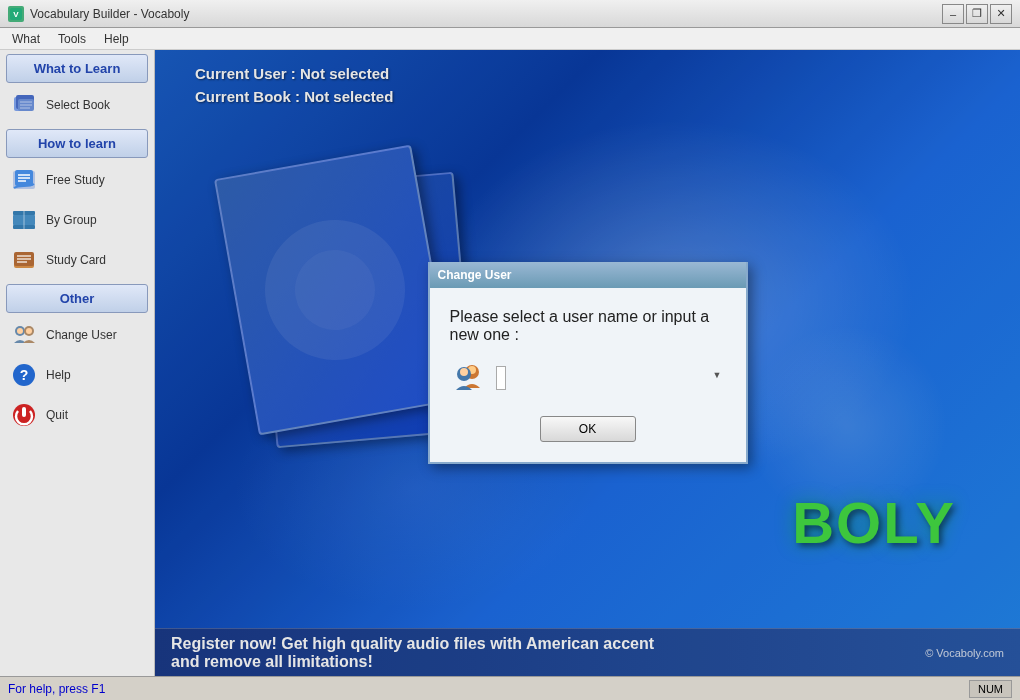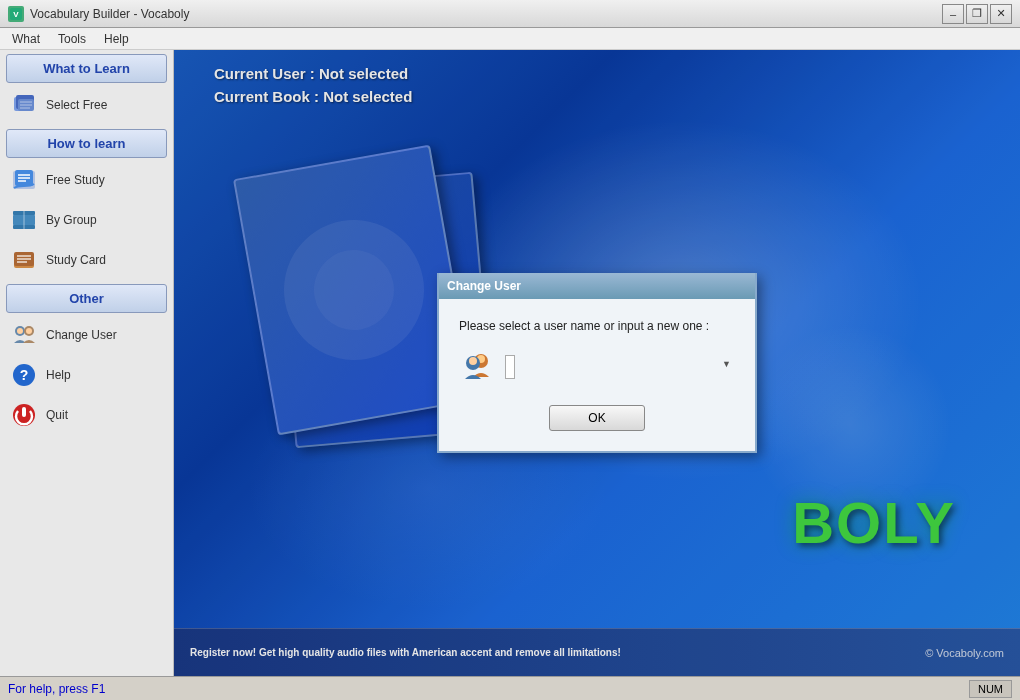--- a/index.html
+++ b/index.html
@@ -42,21 +42,21 @@
     }
 
     
     #main-layout {
       display: flex;
       height: calc(700px - 28px - 22px - 24px);
     }
 
     
     #sidebar {
-      width: 174px;
+      width: 155px;
       background: #e8e8e8;
       border-right: 1px solid #bbb;
       display: flex;
       flex-direction: column;
       flex-shrink: 0;
     }
 
     .sidebar-section-btn {
       background: linear-gradient(to bottom, #e0e8f8, #c0d0e8);
       border: 1px solid #8899bb;
@@ -159,21 +159,21 @@
       left: 0;
       right: 0;
       height: 48px;
       background: linear-gradient(to right, #1a3a8a, #2a5aaa);
       display: flex;
       align-items: center;
       justify-content: space-between;
       padding: 0 16px;
       border-top: 1px solid rgba(255,255,255,0.2);
     }
-    #register-text { color: white; font-size: 10px; font-weight: bold; max-width: 500px; }
+    #register-text { color: white; font-size: 16px; font-weight: bold; max-width: 500px; }
     #copyright { color: rgba(255,255,255,0.8); font-size: 11px; }
 
     
     #statusbar {
       height: 24px;
       background: #d4d0c8;
       border-top: 1px solid #999;
       display: flex;
       align-items: center;
       justify-content: space-between;
@@ -212,21 +212,21 @@
       font-size: 12px;
       font-weight: bold;
     }
 
     #dialog-body {
       padding: 20px 20px 16px 20px;
       background: #f0f4f8;
     }
 
     #dialog-message {
-      font-size: 12px;
+      font-size: 16px;
       color: #222;
       margin-bottom: 16px;
     }
 
     #dialog-input-row {
       display: flex;
       align-items: center;
       gap: 10px;
       margin-bottom: 20px;
     }
@@ -318,21 +318,21 @@
       <div class="sidebar-icon">
         <svg width="28" height="28" viewBox="0 0 28 28">
           <rect x="4" y="6" width="18" height="14" rx="2" fill="#7799dd"></rect>
           <rect x="6" y="4" width="18" height="14" rx="2" fill="#4466bb"></rect>
           <rect x="8" y="8" width="16" height="12" rx="2" fill="#6688cc"></rect>
           <line x1="10" y1="11" x2="22" y2="11" stroke="white" stroke-width="1" opacity="0.5"></line>
           <line x1="10" y1="14" x2="22" y2="14" stroke="white" stroke-width="1" opacity="0.5"></line>
           <line x1="10" y1="17" x2="20" y2="17" stroke="white" stroke-width="1" opacity="0.5"></line>
         </svg>
       </div>
-      <span>Select Free</span>
+      <span>Select Book</span>
     </div>
 
     <div class="sidebar-section-btn">How to learn</div>
 
     <div class="sidebar-item">
       <div class="sidebar-icon">
         <svg width="28" height="28" viewBox="0 0 28 28">
           <rect x="3" y="5" width="22" height="18" rx="2" fill="#3366cc" opacity="0.3"></rect>
           <rect x="5" y="4" width="18" height="16" rx="2" fill="#4488dd"></rect>
           <line x1="8" y1="9" x2="20" y2="9" stroke="white" stroke-width="1.5"></line>

